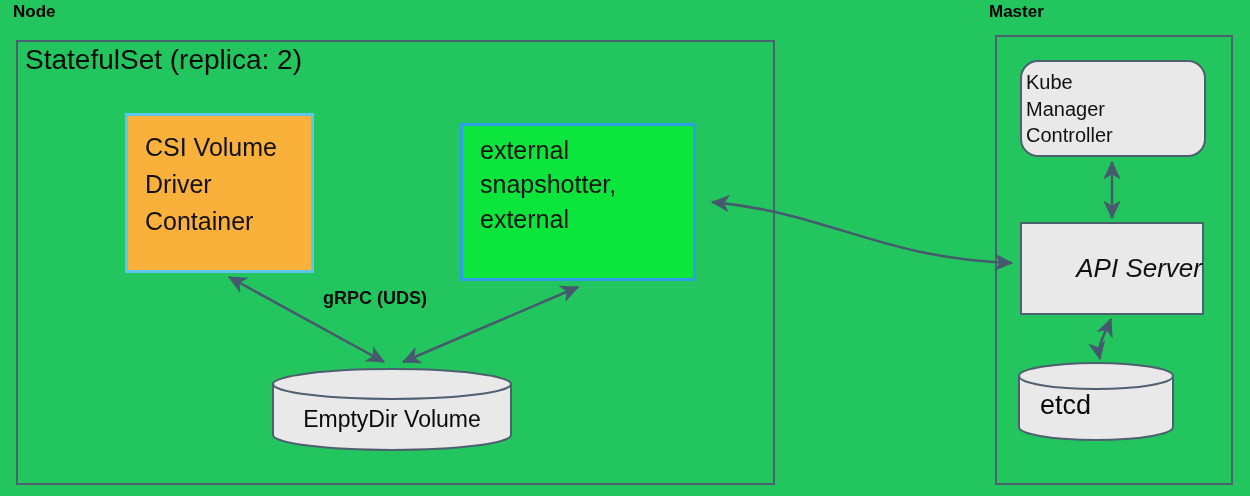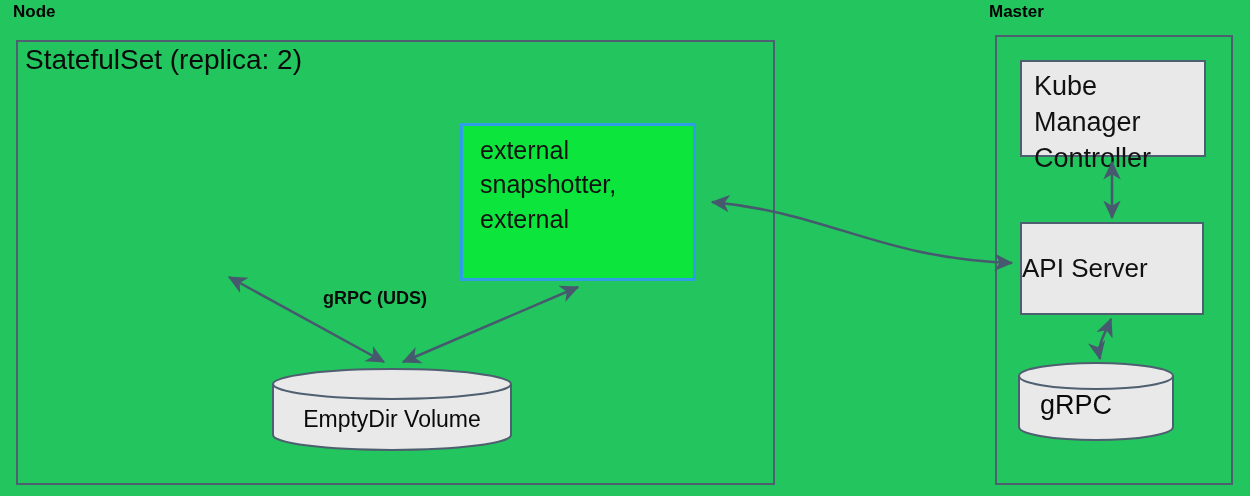--- a/index.html
+++ b/index.html
@@ -34,27 +34,28 @@
     border:3px solid var(--external-box-border);
     padding:7px 0 0 17px;
     line-height:1.37;
   }
   .gray-box{
     background:var(--gray-fill);
     border:2px solid var(--outline);
     box-sizing:border-box;
   }
   .kcm-box{
-    font-size:27px;
+    font-size:20px;
     line-height:1.33;
-    padding:7px 0 0 12px;
+    padding:7px 0 0 4px;
+    border-radius:18px;
   }
   .api-box{
     font-size:26px;
-    display:flex;align-items:center;justify-content:flex-start;
+    display:flex;align-items:center;justify-content:flex-end;font-style:italic;
   }
   .grpc-label{font-size:18px;font-weight:bold;color:#0a0a0a;white-space:nowrap;}
   .cyl-label{font-size:23px;text-align:center;color:#0a0a0a;}
   .etcd-label{font-size:27px;color:#0a0a0a;}
   svg.layer{position:absolute;left:0;top:0;pointer-events:none;}
   .arrow{
     fill:none;
     stroke:var(--arrow);
     stroke-width:2.5;
   }
@@ -70,20 +71,25 @@
 <body>
 
 <div class="canvas">
 
   <div class="abs section-label" style="left:13px;top:2px;">Node</div>
   <div class="abs section-label" style="left:989px;top:2px;">Master</div>
 
   <div class="abs outline-box" style="left:16px;top:40px;width:759px;height:445px;"></div>
   <div class="abs statefulset-label" style="left:25px;top:44px;">StatefulSet (replica: 2)</div>
 
+  <div class="abs fill-box csi-box" style="left:125px;top:113px;width:189px;height:160px;">
+    <div class="ln">CSI Volume</div>
+    <div class="ln">Driver</div>
+    <div class="ln">Container</div>
+  </div>
 
   <div class="abs fill-box ext-box" style="left:460px;top:123px;width:236px;height:158px;">
     <div class="ln">external</div>
     <div class="ln">snapshotter,</div>
     <div class="ln">external</div>
   </div>
 
   <div class="abs grpc-label" style="left:323px;top:288px;">gRPC (UDS)</div>
 
   <div class="abs outline-box" style="left:995px;top:35px;width:238px;height:450px;"></div>
@@ -120,15 +126,15 @@
     <path class="arrow" d="M578,287 L403,362" marker-start="url(#barb)" marker-end="url(#barb)"></path>
 
     <path class="arrow" d="M712,202 C830,213 878,258 1012,263" marker-start="url(#barb)" marker-end="url(#barb)"></path>
 
     <path class="arrow" d="M1112,162 L1112,218" marker-start="url(#barb)" marker-end="url(#barb)"></path>
 
     <path class="arrow" d="M1111,319 C1105,334 1097,344 1100,359" marker-start="url(#barb)" marker-end="url(#barb)"></path>
   </svg>
 
   <div class="abs cyl-label" style="left:281px;top:406px;width:222px;">EmptyDir Volume</div>
-  <div class="abs etcd-label" style="left:1040px;top:390px;">gRPC</div>
+  <div class="abs etcd-label" style="left:1040px;top:390px;">etcd</div>
 
 </div>
 
 </body></html>

